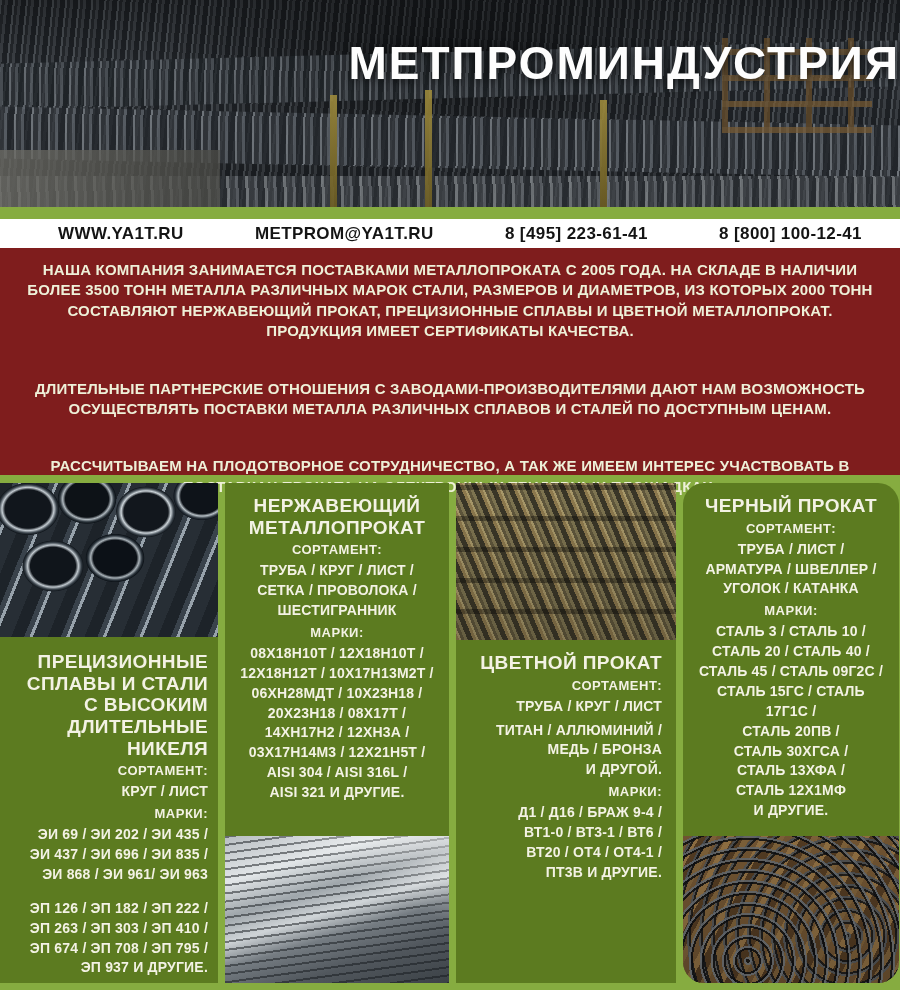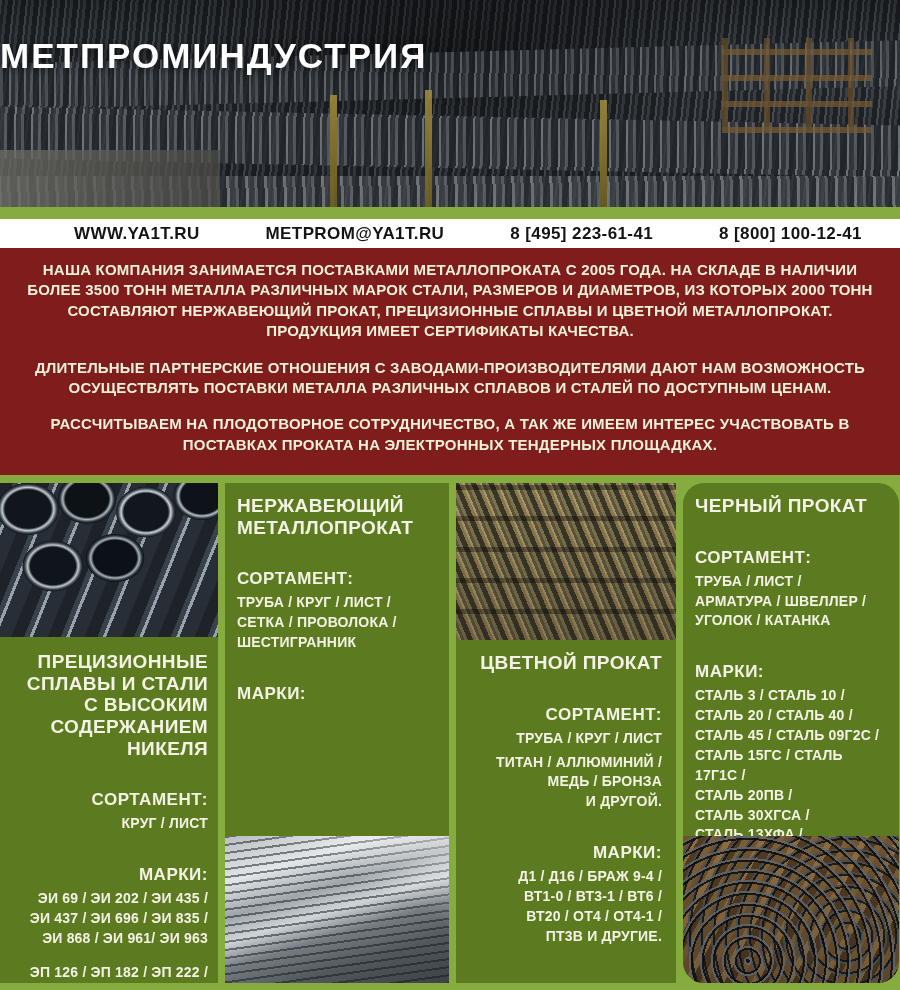--- a/index.html
+++ b/index.html
@@ -27,58 +27,58 @@
     background:linear-gradient(100deg,#6e6d66,#4a4a45); opacity:.75; }
   .post { position:absolute; width:7px; background:linear-gradient(#9d8a3c,#6d5d22); opacity:.9; }
   .post-a { left:330px; top:95px; height:112px; }
   .post-b { left:425px; top:90px; height:117px; }
   .post-c { left:600px; top:100px; height:107px; }
   .rack { position:absolute; right:28px; top:38px; width:150px; height:95px; opacity:.7;
     background:
       repeating-linear-gradient(0deg,#7a5c33 0 6px, transparent 6px 26px),
       repeating-linear-gradient(90deg,#6b4f2a 0 6px, transparent 6px 42px); }
   .hero-title {
-    position:absolute; left:0; right:0; top:36px; z-index:5;
-    text-align:left; color:#fdfdfd; font-size:35px; font-weight:bold;
+    position:absolute; left:8px; right:0; top:36px; z-index:5;
+    text-align:right; color:#fdfdfd; font-size:46px; font-weight:bold;
     letter-spacing:2px; text-shadow:0 2px 10px rgba(0,0,0,.65);
   }
 
   
   .stripe { height:12px; background:#86ac40; }
   .contact-bar {
     height:29px; background:#ffffff; color:#141414;
     display:flex; align-items:center; justify-content:space-between;
-    padding:0 38px 0 74px; font-size:17px; font-weight:bold; letter-spacing:.4px;
+    padding:0 38px 0 58px; font-size:17px; font-weight:bold; letter-spacing:.4px;
   }
 
   
   .intro {
     height:227px; background:#7f1d1d; color:#eef0d8;
     text-align:center; font-weight:bold; font-size:15px; line-height:1.36;
     padding:12px 22px 0; letter-spacing:.2px;
   }
-  .intro p + p { margin-top:16px; }
+  .intro p + p { margin-top:37px; }
 
   
   .grid {
     display:flex; gap:7px; padding:8px 0 7px; background:#86ac40; height:515px;
   }
   .col { position:relative; background:#5c7b20; color:#f3f2e4; overflow:hidden; }
   .col-1 { flex:0 0 218px; }
   .col-2 { flex:0 0 224px; }
   .col-3 { flex:0 0 220px; }
   .col-4 { flex:0 0 216px;border-radius:21px; }
 
   .pre { white-space:pre-line; }
-  .txt { padding:12px 12px 12px; }
+  .txt { padding:12px 12px 12px;text-align:center; }
   .txt-right { text-align:right; }
   .col-1 .txt { padding:14px 10px 0 6px; }
   .col-3 .txt { padding:12px 14px 0 8px; }
   .panel-title { font-size:19px; font-weight:bold; line-height:1.14; letter-spacing:.4px; }
-  .label { font-size:17px; font-weight:bold; letter-spacing:.5px; margin-top:31px; }
+  .label { font-size:13px; font-weight:bold; letter-spacing:.5px; margin-top:4px; }
   .vals { font-size:14px; font-weight:bold; line-height:1.42; letter-spacing:.2px; margin-top:4px; }
   .vals-gap { margin-top:14px; }
 
   
   .photo-top { width:100%; }
   .photo-bottom { position:absolute; left:0; right:0; bottom:0; }
 
   .pipes-photo { height:154px;
     background-image:
       radial-gradient(closest-side, #11161c 48%, #c4ccd2 54%, #39424a 60%, #141a20 64%, transparent 66%),
@@ -144,21 +144,21 @@
   </div>
 
   <div class="grid">
 
     <section class="col col-1">
       <div class="photo-top pipes-photo"></div>
       <div class="txt txt-right">
         <h2 class="panel-title pre">ПРЕЦИЗИОННЫЕ
 СПЛАВЫ И СТАЛИ
 С ВЫСОКИМ
-СОДЕРЖАНИЕМ
+ДЛИТЕЛЬНЫЕ
 НИКЕЛЯ</h2>
         <div class="label">СОРТАМЕНТ:</div>
         <div class="vals pre">КРУГ / ЛИСТ</div>
         <div class="label">МАРКИ:</div>
         <div class="vals pre">ЭИ 69 / ЭИ 202 / ЭИ 435 /
 ЭИ 437 / ЭИ 696 / ЭИ 835 /
 ЭИ 868 / ЭИ 961/ ЭИ 963</div>
         <div class="vals pre vals-gap">ЭП 126 / ЭП 182 / ЭП 222 /
 ЭП 263 / ЭП 303 / ЭП 410 /
 ЭП 674 / ЭП 708 / ЭП 795 /
@@ -168,20 +168,28 @@
 
     <section class="col col-2">
       <div class="txt">
         <h2 class="panel-title pre">НЕРЖАВЕЮЩИЙ
 МЕТАЛЛОПРОКАТ</h2>
         <div class="label">СОРТАМЕНТ:</div>
         <div class="vals pre">ТРУБА / КРУГ / ЛИСТ /
 СЕТКА / ПРОВОЛОКА /
 ШЕСТИГРАННИК</div>
         <div class="label">МАРКИ:</div>
+        <div class="vals pre">08Х18Н10Т / 12Х18Н10Т /
+12Х18Н12Т / 10Х17Н13М2Т /
+06ХН28МДТ / 10Х23Н18 /
+20Х23Н18 / 08Х17Т /
+14ХН17Н2 / 12ХН3А /
+03Х17Н14М3 / 12Х21Н5Т /
+AISI 304 / AISI 316L /
+AISI 321 И ДРУГИЕ.</div>
       </div>
       <div class="photo-bottom sheets-photo"></div>
     </section>
 
     <section class="col col-3">
       <div class="photo-top brass-photo"></div>
       <div class="txt txt-right">
         <h2 class="panel-title">ЦВЕТНОЙ ПРОКАТ</h2>
         <div class="label">СОРТАМЕНТ:</div>
         <div class="vals pre">ТРУБА / КРУГ / ЛИСТ</div>

